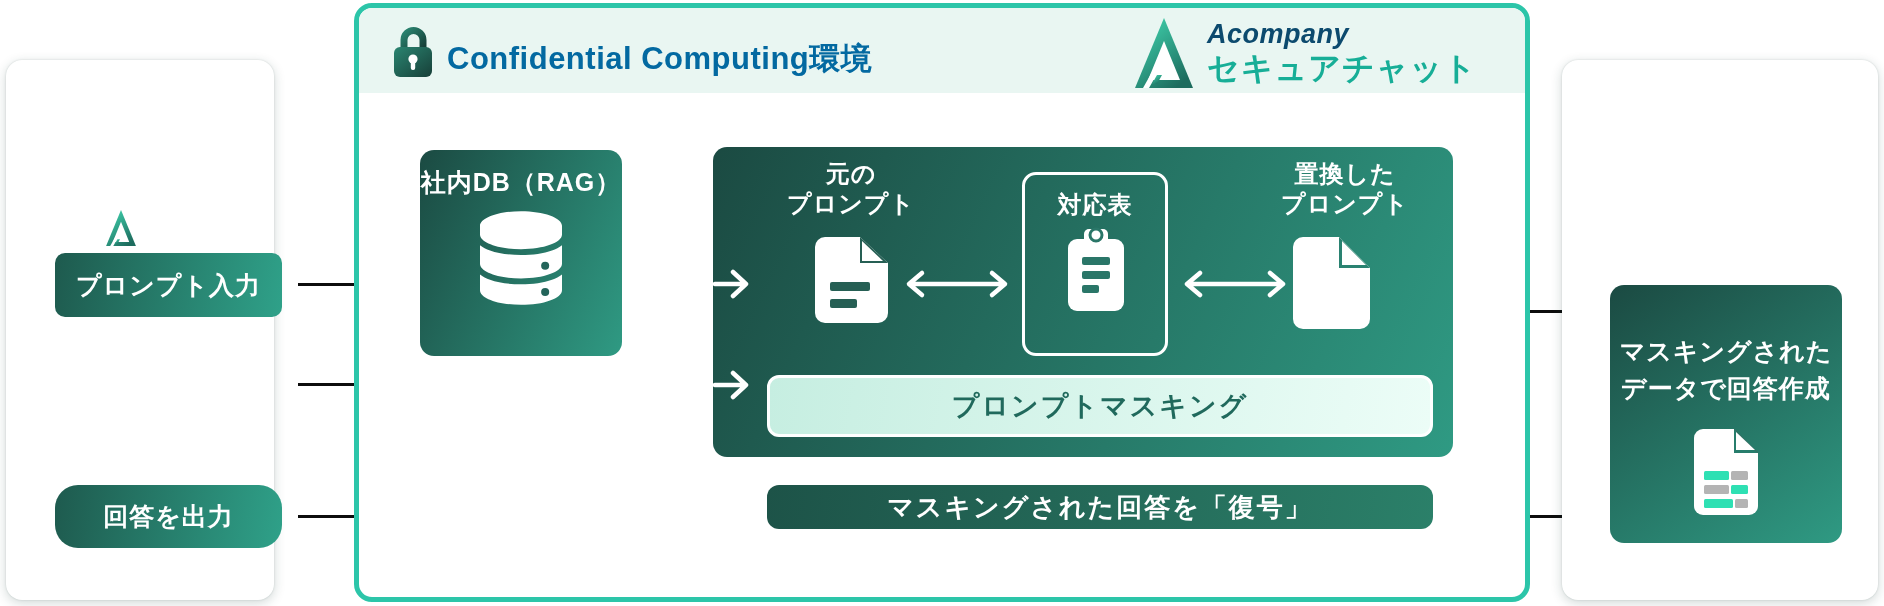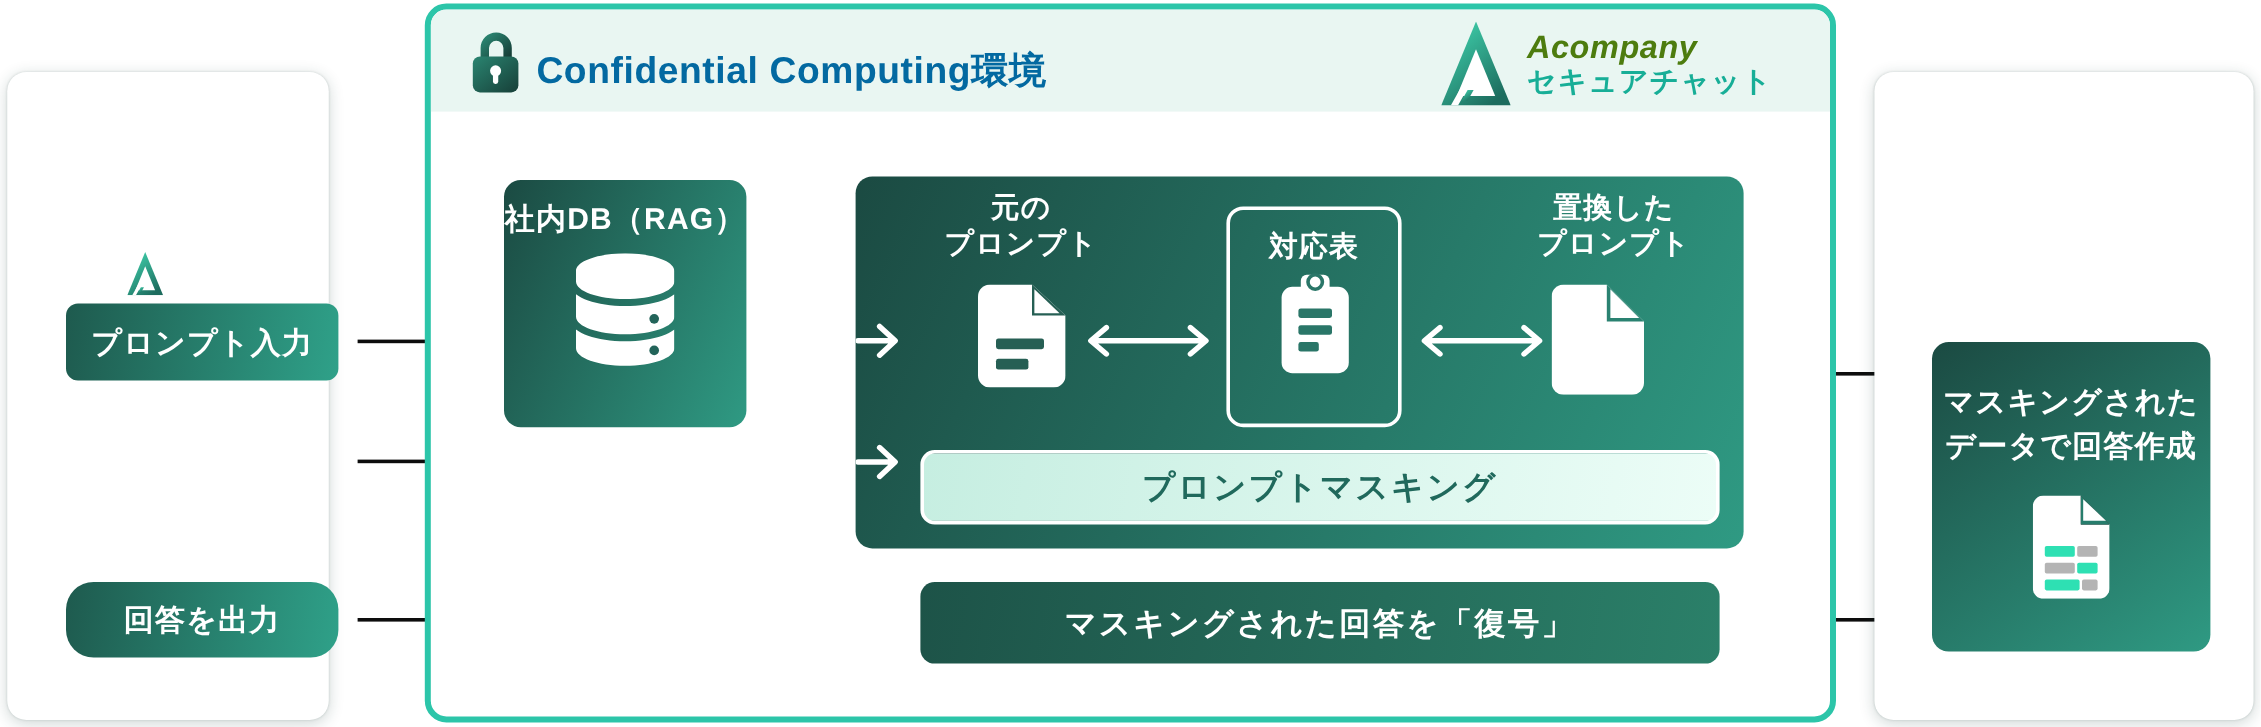--- a/index.html
+++ b/index.html
@@ -27,22 +27,22 @@
   }
   #center-header{
     position:absolute;left:0;top:0;width:100%;height:85px;background:#e9f6f2;
   }
   #center-title{
     position:absolute;left:88px;top:30px;font-size:31px;font-weight:700;color:#0369a1;
     letter-spacing:.5px;white-space:nowrap;
   }
   #brand{position:absolute;right:48px;top:10px;display:flex;align-items:center;gap:14px;}
   #brand-texts{display:flex;flex-direction:column;line-height:1.15;}
-  #brand-name{font-size:27px;font-weight:800;font-style:italic;color:#4d7c0f;letter-spacing:.5px;}
-  #brand-product{font-size:24px;font-weight:800;color:#17ae97;letter-spacing:1px;}
+  #brand-name{font-size:27px;font-weight:800;font-style:italic;color:#0c4a6e;letter-spacing:.5px;}
+  #brand-product{font-size:32px;font-weight:800;color:#17ae97;letter-spacing:1px;}
   .dark-grad{background:linear-gradient(115deg,#1b4a42 0%,#2f9a83 100%);}
   #db-box{
     position:absolute;left:61px;top:142px;width:202px;height:206px;border-radius:14px;
     display:flex;flex-direction:column;align-items:center;
   }
   #db-label{margin-top:16px;color:#fff;font-size:25px;font-weight:700;letter-spacing:1px;}
   #flow-box{
     position:absolute;left:354px;top:139px;width:740px;height:310px;border-radius:14px;
   }
   .flow-label{
@@ -54,21 +54,21 @@
     border:3px solid #fff;border-radius:14px;box-sizing:border-box;
   }
   #masking-bar{
     position:absolute;left:54px;top:228px;width:666px;height:62px;border-radius:12px;
     background:linear-gradient(100deg,#c6eee1 0%,#ecfdf7 100%);
     border:3px solid #ffffff;box-sizing:border-box;
     display:flex;align-items:center;justify-content:center;
     color:#20695c;font-size:27px;font-weight:700;letter-spacing:2px;
   }
   #decrypt-bar{
-    position:absolute;left:408px;top:477px;width:666px;height:68px;border-radius:12px;
+    position:absolute;left:408px;top:477px;width:666px;height:44px;border-radius:12px;
     background:linear-gradient(100deg,#1d5348 0%,#2b8069 100%);
     display:flex;align-items:center;justify-content:center;
     color:#fff;font-size:26px;font-weight:700;letter-spacing:2px;
   }
   #answer-box{
     position:absolute;left:48px;top:225px;width:232px;height:258px;border-radius:14px;
     background:linear-gradient(145deg,#1b4a42 0%,#2f9a83 100%);
     display:flex;flex-direction:column;align-items:center;
   }
   .answer-line{color:#fff;font-size:25px;font-weight:700;line-height:37px;letter-spacing:1px;}
@@ -228,21 +228,21 @@
       </div>
     </div>
 
     <div id="decrypt-bar">
       <span>マスキングされた回答を「復号」</span>
     </div>
   </div>
 
   <div class="card" style="left:1562px;top:60px;width:316px;height:540px;">
     <div id="answer-box">
-      <div class="answer-line" style="margin-top:32px;">マスキングされた</div>
+      <div class="answer-line" style="margin-top:48px;">マスキングされた</div>
       <div class="answer-line">データで回答作成</div>
       <div style="margin-top:22px;">
         <svg width="64" height="86" viewBox="0 0 64 86">
           <path d="M9 0 H40 L64 24 V77 a9 9 0 0 1 -9 9 H9 A9 9 0 0 1 0 77 V9 A9 9 0 0 1 9 0 Z" fill="#fff"></path>
           <polygon points="40,0 40,24 64,24" fill="#27repeat"></polygon>
           <polygon points="40,0 40,24 64,24" fill="#277d6c"></polygon>
           <polygon points="42,3 42,21 61,21" fill="#fff"></polygon>
           <rect x="10" y="42" width="25" height="9" rx="1.5" fill="#2ee0b3"></rect>
           <rect x="37" y="42" width="17" height="9" rx="1.5" fill="#b4b4b4"></rect>
           <rect x="10" y="56" width="25" height="9" rx="1.5" fill="#b4b4b4"></rect>

